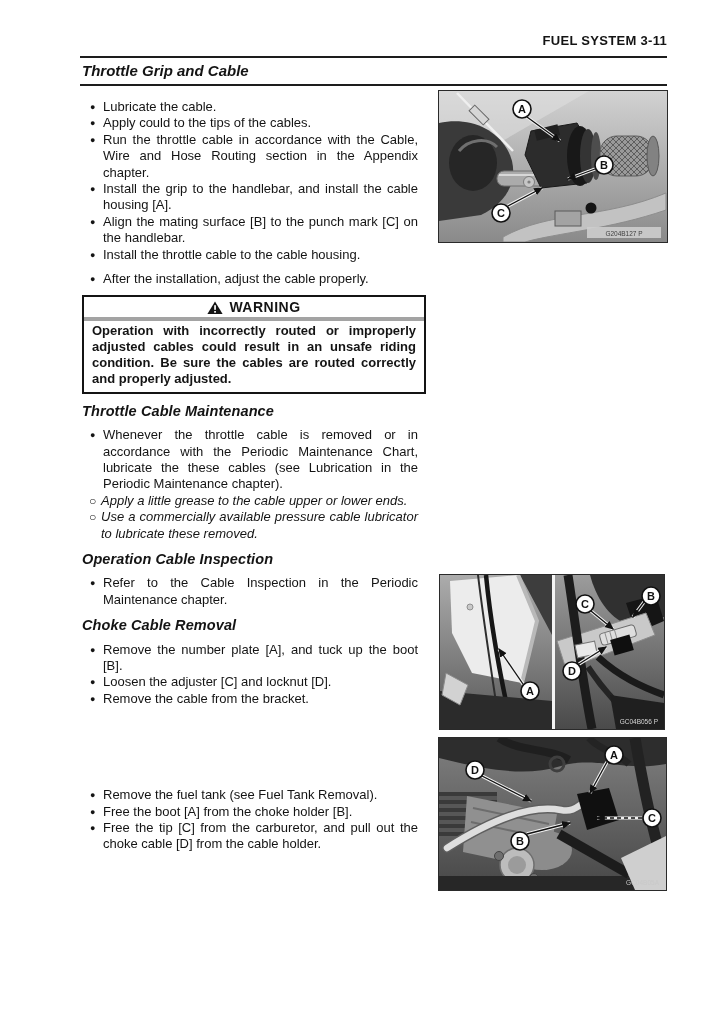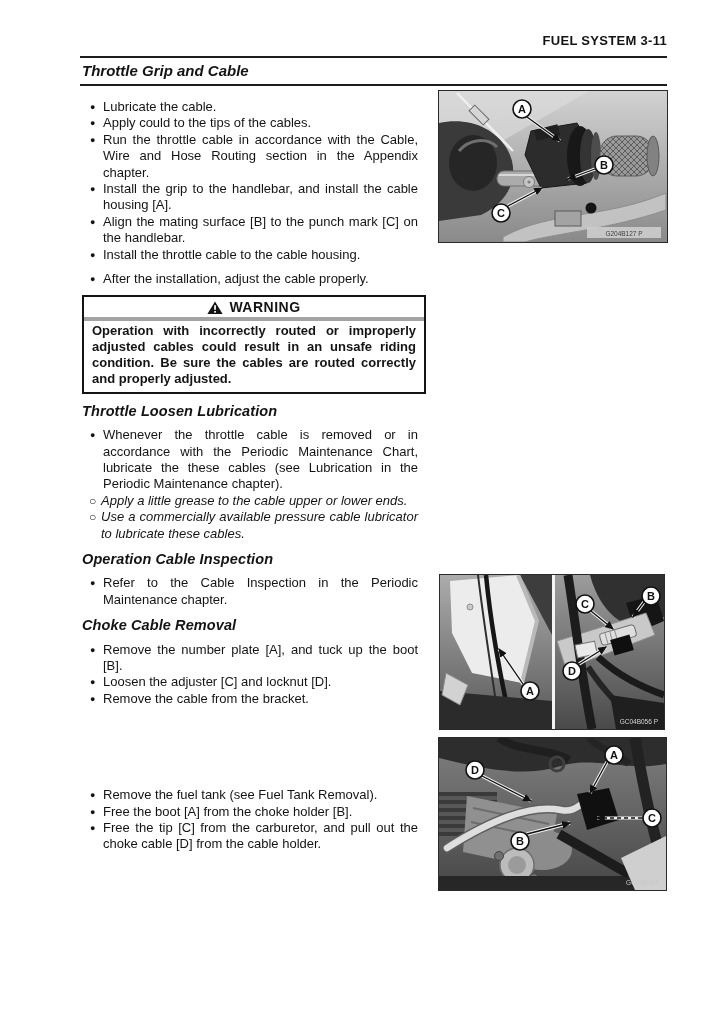--- a/index.html
+++ b/index.html
@@ -81,25 +81,25 @@
         <svg width="16" height="14" viewBox="0 0 16 14">
           <polygon points="8,0.5 15.6,13 0.4,13" fill="#141414"></polygon>
           <rect x="7.2" y="4.2" width="1.7" height="4.6" fill="#ffffff"></rect>
           <rect x="7.2" y="10" width="1.7" height="1.7" fill="#ffffff"></rect>
         </svg>
         <span>WARNING</span>
       </div>
       <div class="warning-body">Operation with incorrectly routed or improperly adjusted cables could result in an unsafe riding condition. Be sure the cables are routed correctly and properly adjusted.</div>
     </div>
 
-    <div class="sub-heading">Throttle Loosen Lubrication</div>
+    <div class="sub-heading">Throttle Cable Maintenance</div>
     <ul>
       <li class="dot">Whenever the throttle cable is removed or in accordance with the Periodic Maintenance Chart, lubricate the these cables (see Lubrication in the Periodic Maintenance chapter).</li>
       <li class="ring">Apply a little grease to the cable upper or lower ends.</li>
-      <li class="ring">Use a commercially available pressure cable lubricator to lubricate these cables.</li>
+      <li class="ring">Use a commercially available pressure cable lubricator to lubricate these removed.</li>
     </ul>
 
     <div class="sub-heading">Operation Cable Inspection</div>
     <ul>
       <li class="dot">Refer to the Cable Inspection in the Periodic Maintenance chapter.</li>
     </ul>
 
     <div class="sub-heading">Choke Cable Removal</div>
     <ul>
       <li class="dot">Remove the number plate [A], and tuck up the boot [B].</li>

